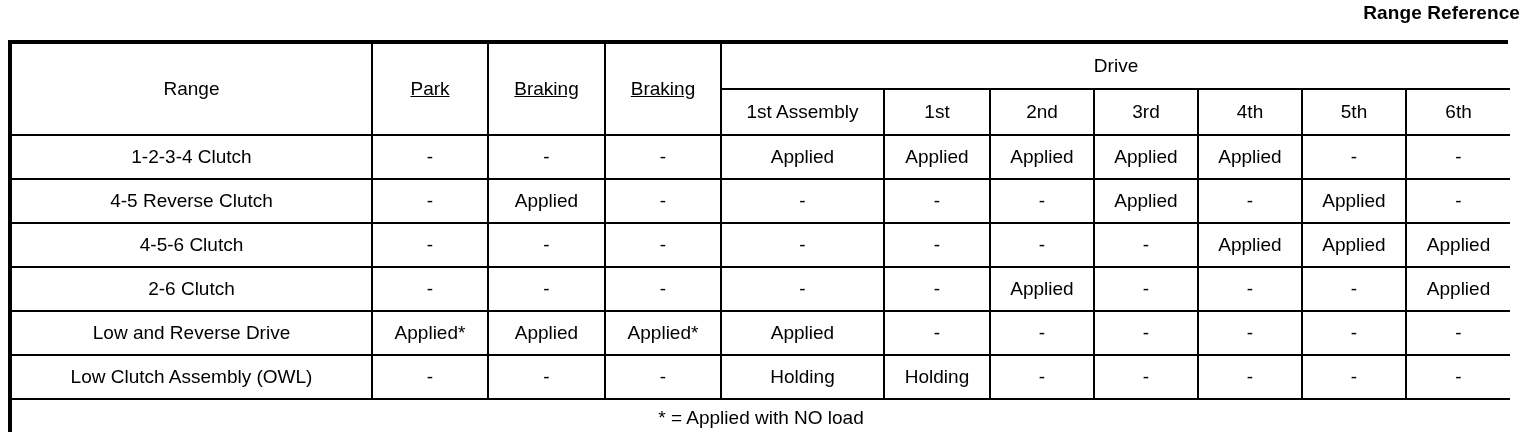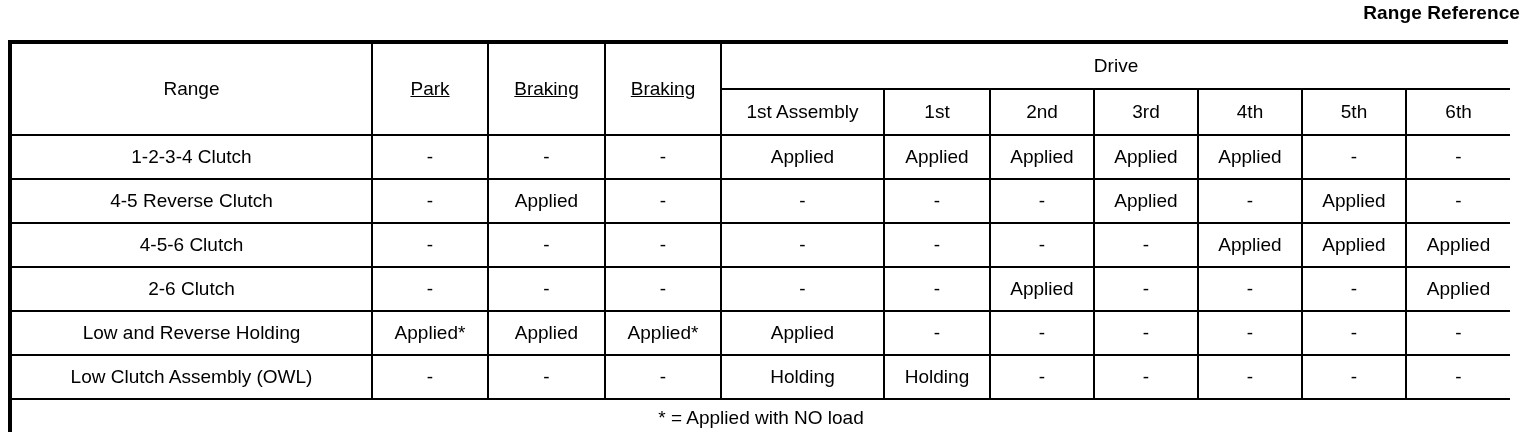--- a/index.html
+++ b/index.html
@@ -223,21 +223,21 @@
           <td class="cell">-</td>
           <td class="cell">-</td>
           <td class="cell">Applied</td>
           <td class="cell">-</td>
           <td class="cell">-</td>
           <td class="cell">-</td>
           <td class="cell">Applied</td>
         </tr>
 
         <tr>
-          <td class="row-label">Low and Reverse Holding</td>
+          <td class="row-label">Low and Reverse Drive</td>
           <td class="cell">Applied*</td>
           <td class="cell">Applied</td>
           <td class="cell">Applied*</td>
           <td class="cell">Applied</td>
           <td class="cell">-</td>
           <td class="cell">-</td>
           <td class="cell">-</td>
           <td class="cell">-</td>
           <td class="cell">-</td>
           <td class="cell">-</td>

